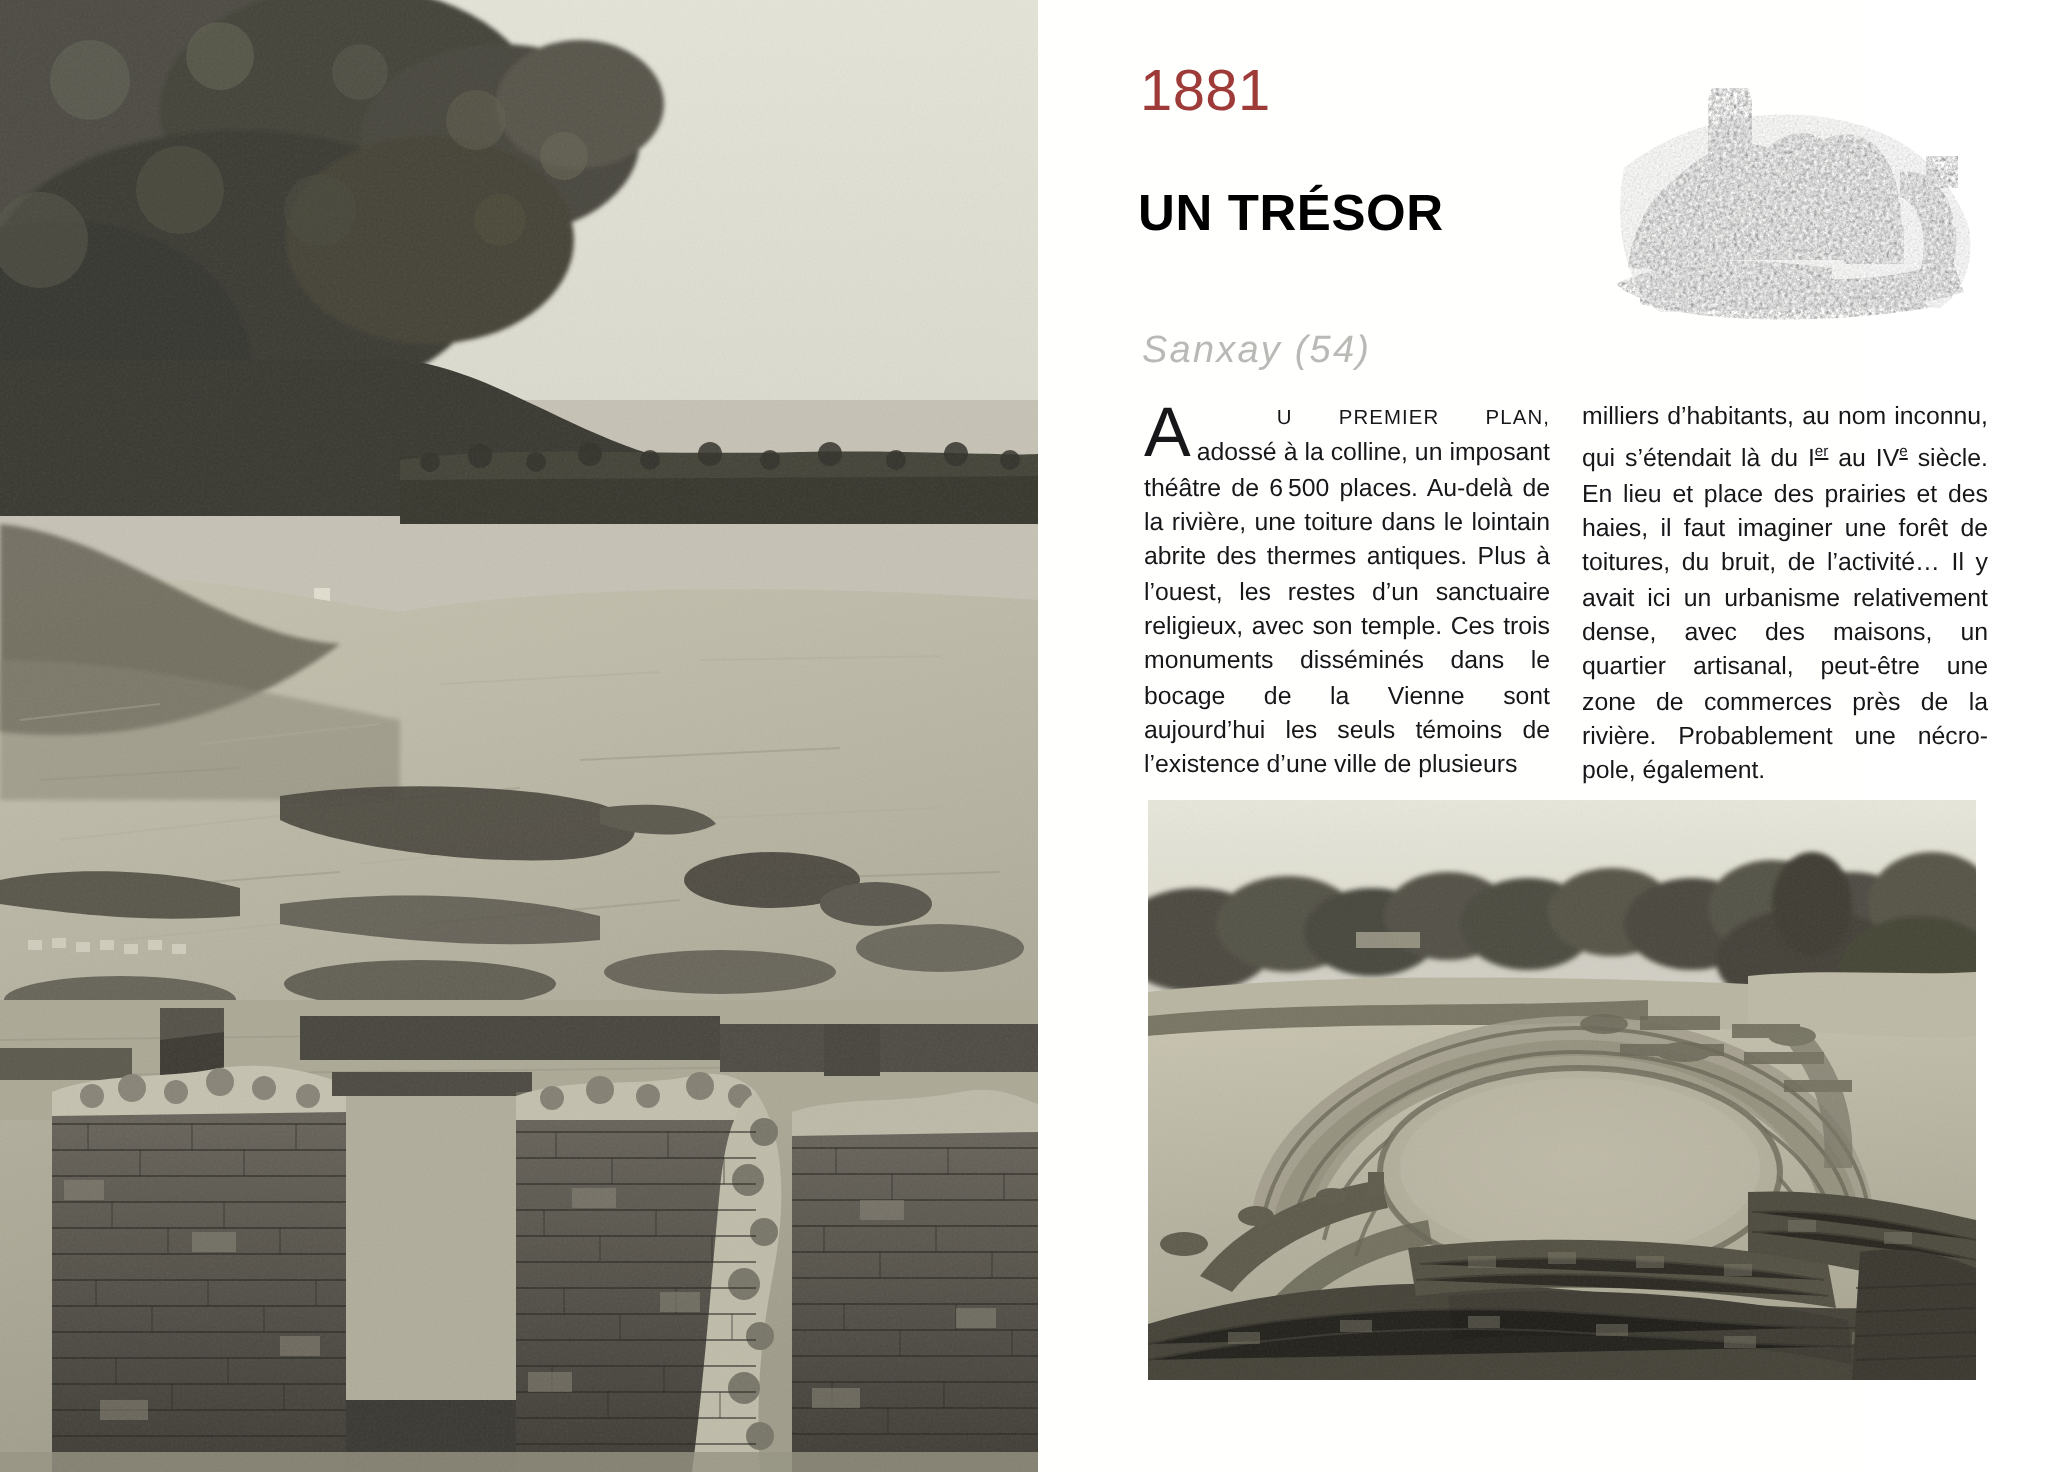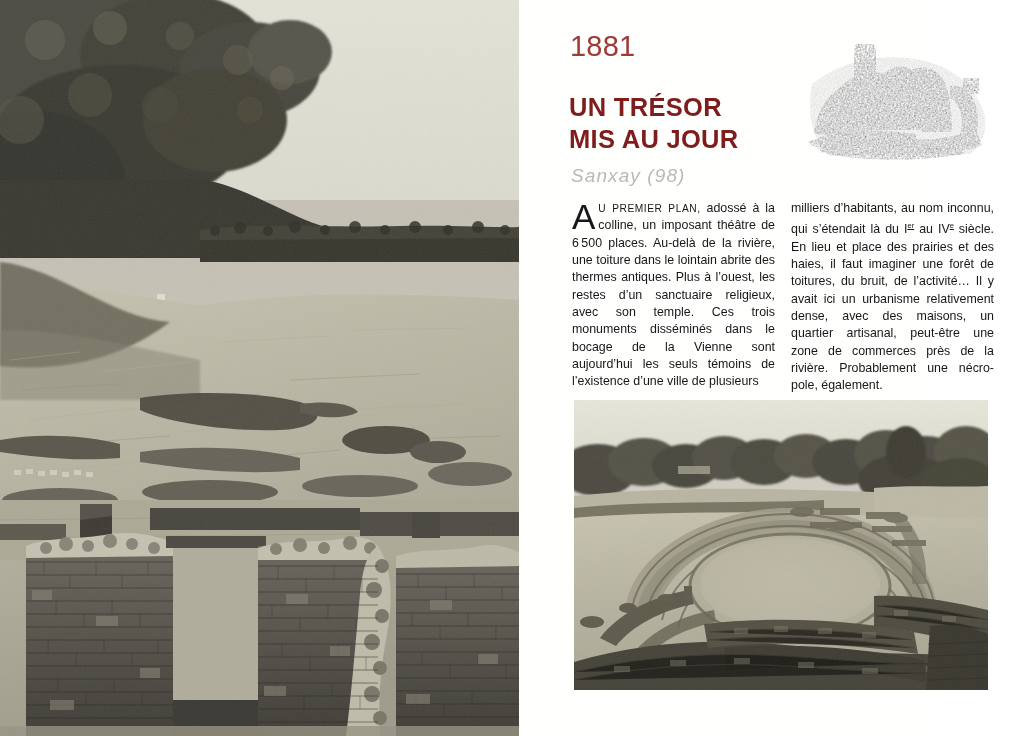--- a/index.html
+++ b/index.html
@@ -45,21 +45,21 @@
   }
 
   .headline {
     position: absolute;
     left: 50px; top: 74px;
     width: 230px;
     font-size: 25.5px;
     font-weight: 700;
     line-height: 1.255;
     letter-spacing: 0.3px;
-    color: #7f1d1d;
+    color: #000000;
     text-transform: uppercase;
   }
   .headline .hl-line { display: block; white-space: nowrap; }
 
   .subtitle {
     position: absolute;
     left: 52px; top: 166px;
     font-size: 19px;
     font-style: italic;
     font-weight: 400;
@@ -104,20 +104,21 @@
     line-height: 29px;
     padding: 1px 2px 0 0;
     margin: 1px 1px 0 0;
     font-weight: 400;
     color: #17171a;
   }
   .smallcaps {
     font-size: 10.2px;
     letter-spacing: 0.55px;
     text-transform: uppercase;
+    margin-left: 40px;
   }
   sup.ord {
     font-size: 7.6px;
     vertical-align: 5px;
     letter-spacing: 0;
     text-decoration: underline;
   }
 
   
   .photo-bottom {
@@ -439,24 +440,23 @@
       <rect x="0" y="0" width="519" height="736" fill="#2b2a24" opacity="0.05"></rect>
     </svg>
   </div>
 
   <div class="right-page">
 
     <div class="year">1881</div>
 
     <h1 class="headline">
       <span class="hl-line">Un trésor</span>
-      <span class="hl-line">mis au jour</span>
     </h1>
 
-    <div class="subtitle">Sanxay (98)</div>
+    <div class="subtitle">Sanxay (54)</div>
 
     <div class="vignette">
       <svg viewBox="0 0 200 130" preserveAspectRatio="xMidYMid meet" aria-hidden="true">
         <defs>
           <filter id="stipple" x="-5%" y="-5%" width="110%" height="110%">
             <feTurbulence type="fractalNoise" baseFrequency="0.55" numOctaves="4" result="t"></feTurbulence>
             <feColorMatrix in="t" type="saturate" values="0"></feColorMatrix>
             <feComponentTransfer result="m">
               <feFuncA type="discrete" tableValues="0 0 0.35 0.7 1 1"></feFuncA>
             </feComponentTransfer>

